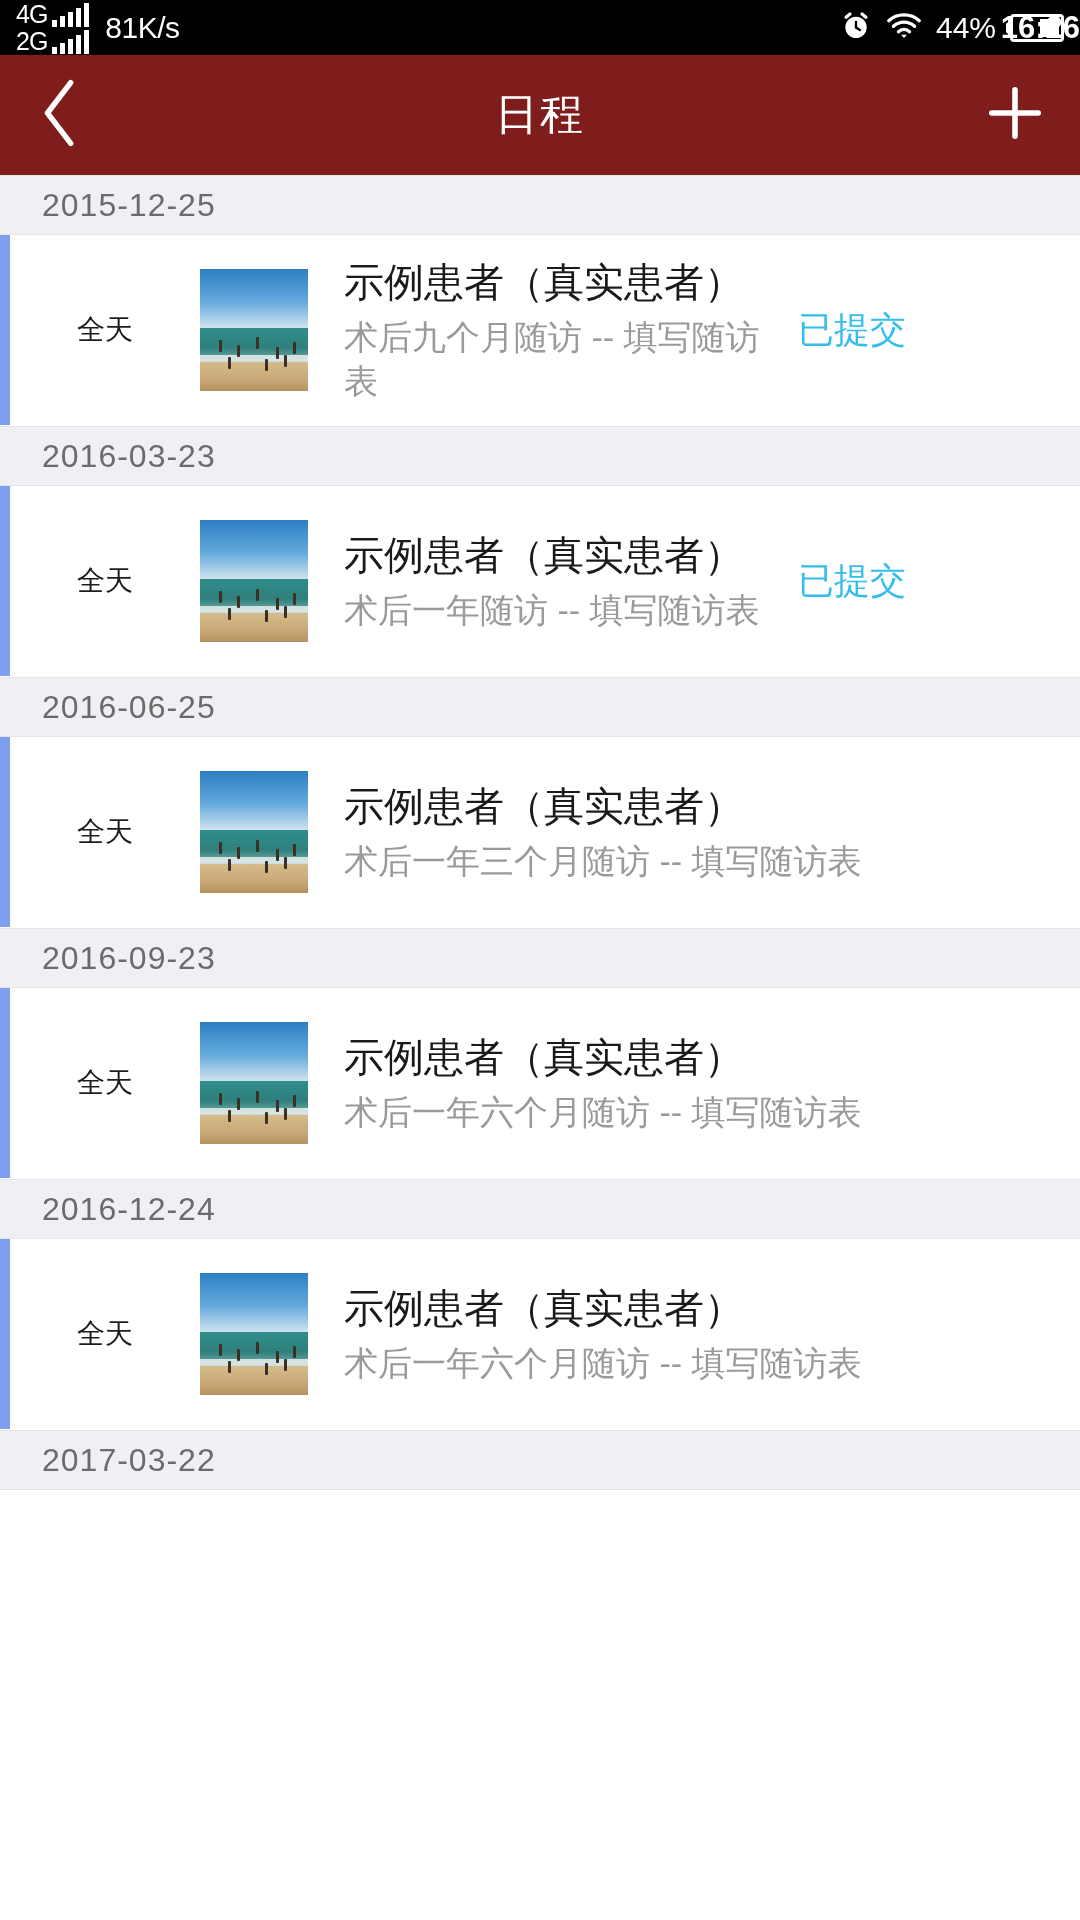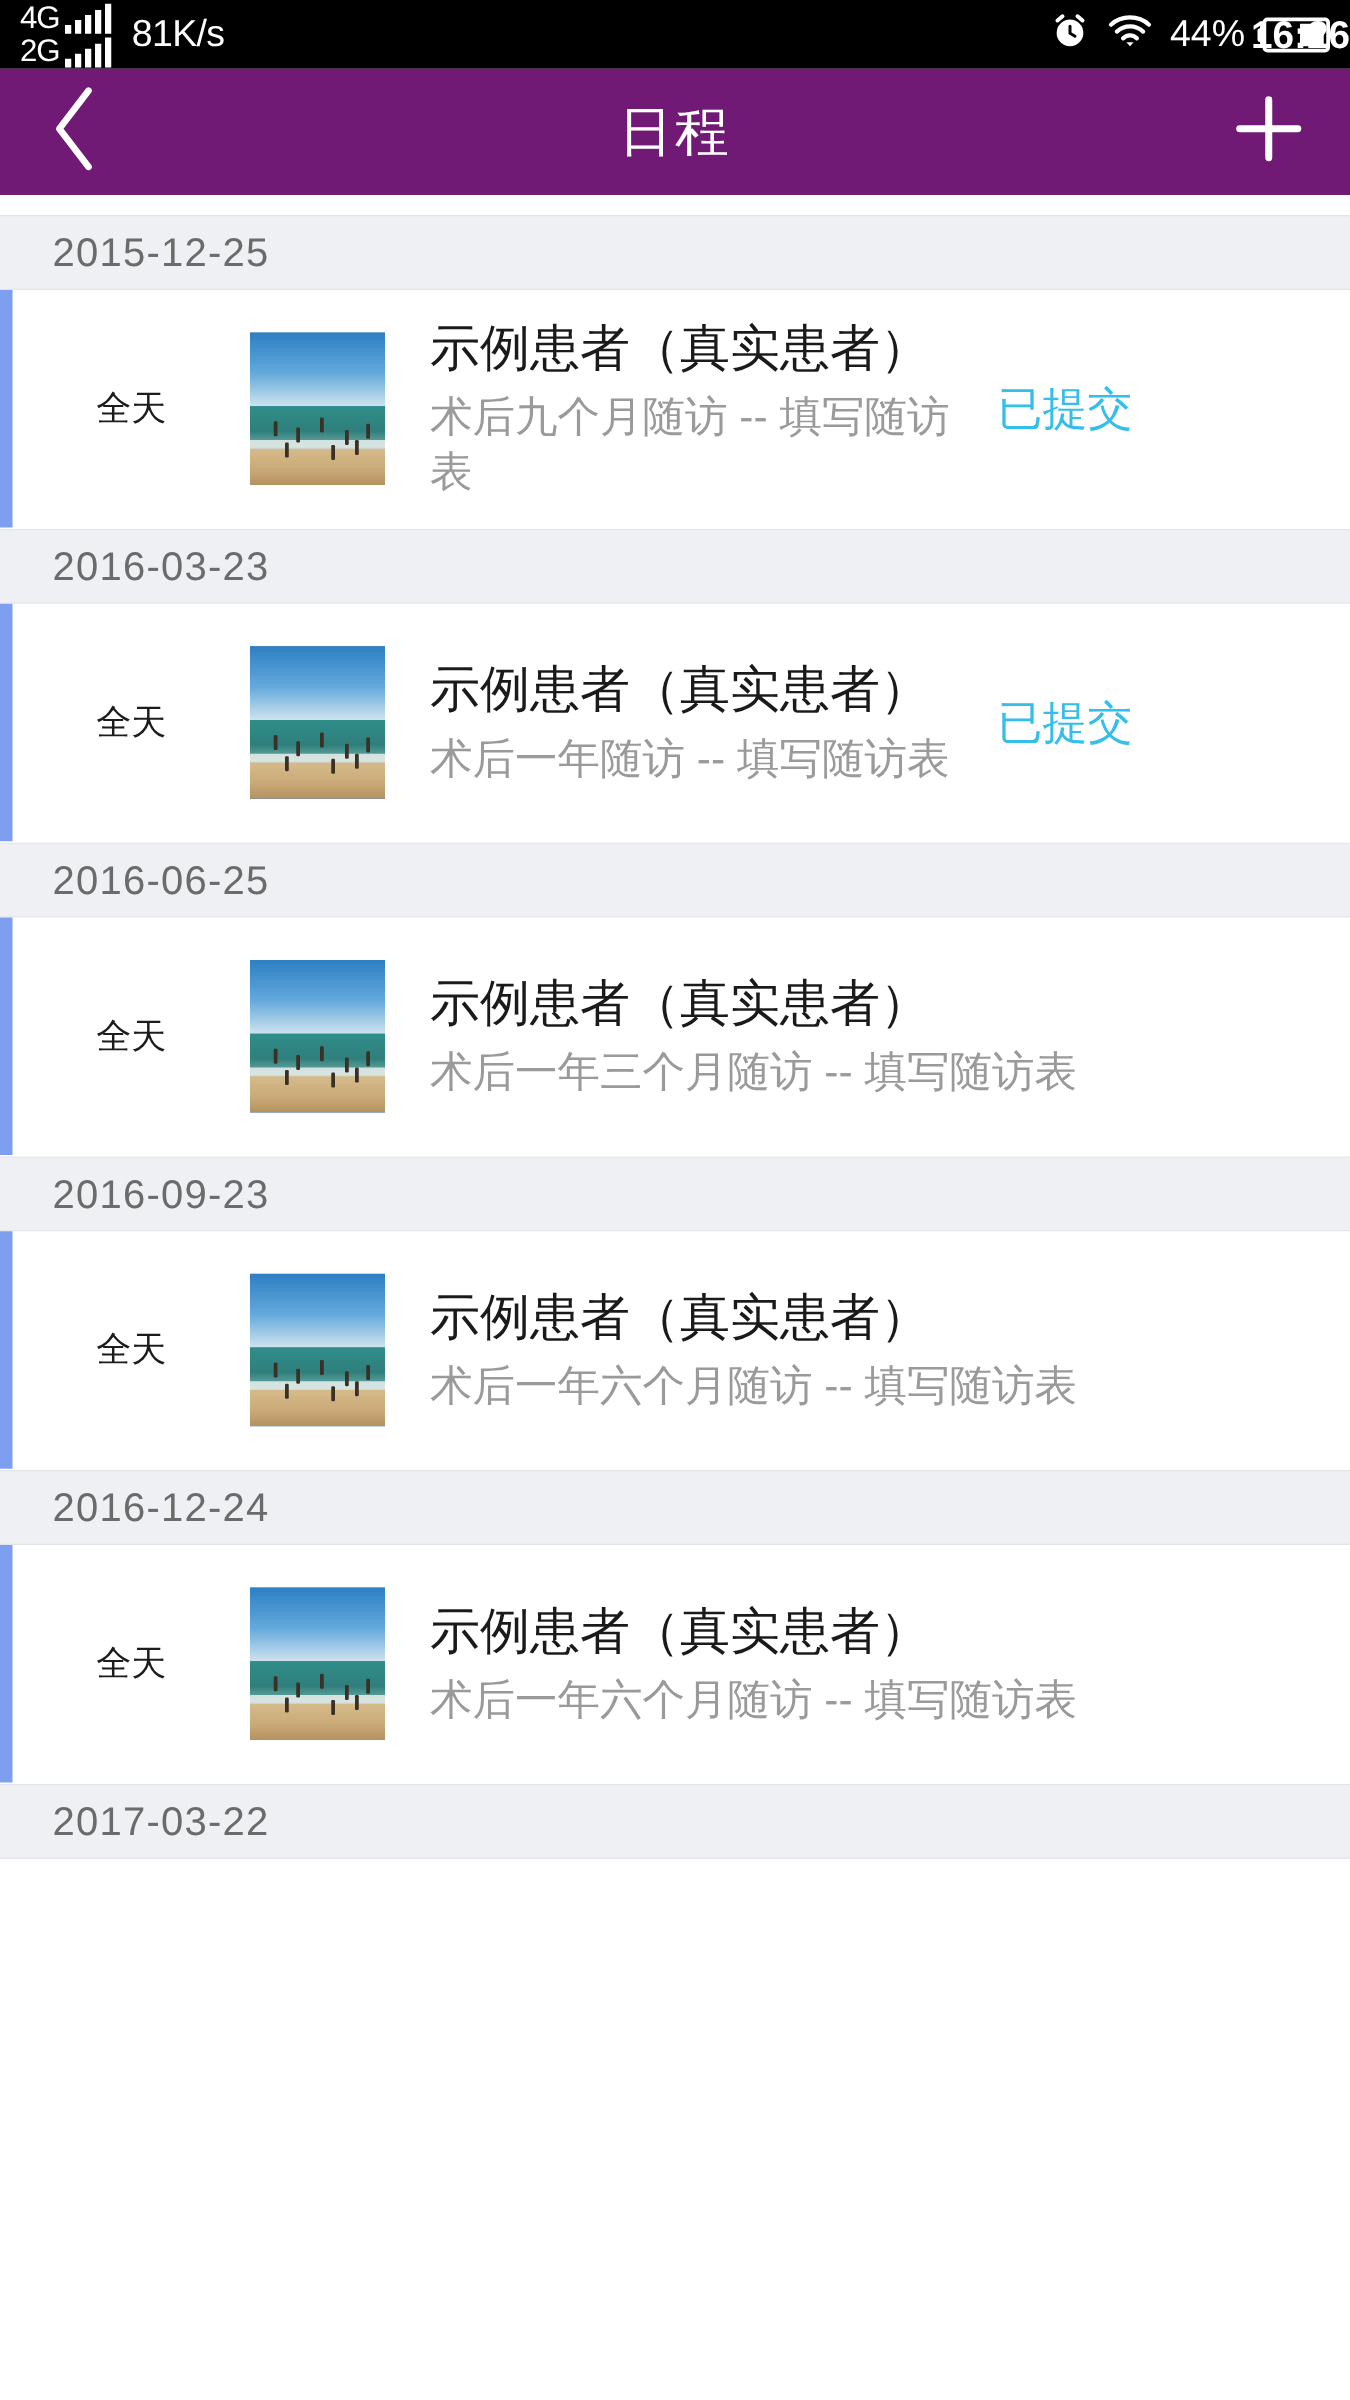--- a/index.html
+++ b/index.html
@@ -110,22 +110,22 @@
     border-radius: 2px 0 0 2px;
   }
   .battery > span {
     display: block;
     width: 44%;
     background: #ffffff;
   }
 
   
   .appbar {
-    height: 101px;
-    background: #701a75;
+    height: 120px;
+    background: #7f1d1d;
     display: flex;
     align-items: center;
     position: relative;
     color: #ffffff;
   }
   .appbar-back {
     width: 120px;
     height: 120px;
     display: flex;
     align-items: center;
@@ -146,22 +146,21 @@
     height: 120px;
     display: flex;
     align-items: center;
     justify-content: center;
     position: relative;
     z-index: 2;
   }
 
   
   .list {
-    background: #e5e5e5;
-    margin-top: 16px;
+    background: #5eead4;
   }
   .date-header {
     background: #eef0f3;
     height: 60px;
     display: flex;
     align-items: center;
     padding-left: 42px;
     box-sizing: border-box;
     font-size: 32px;
     color: #6b6b6b;

